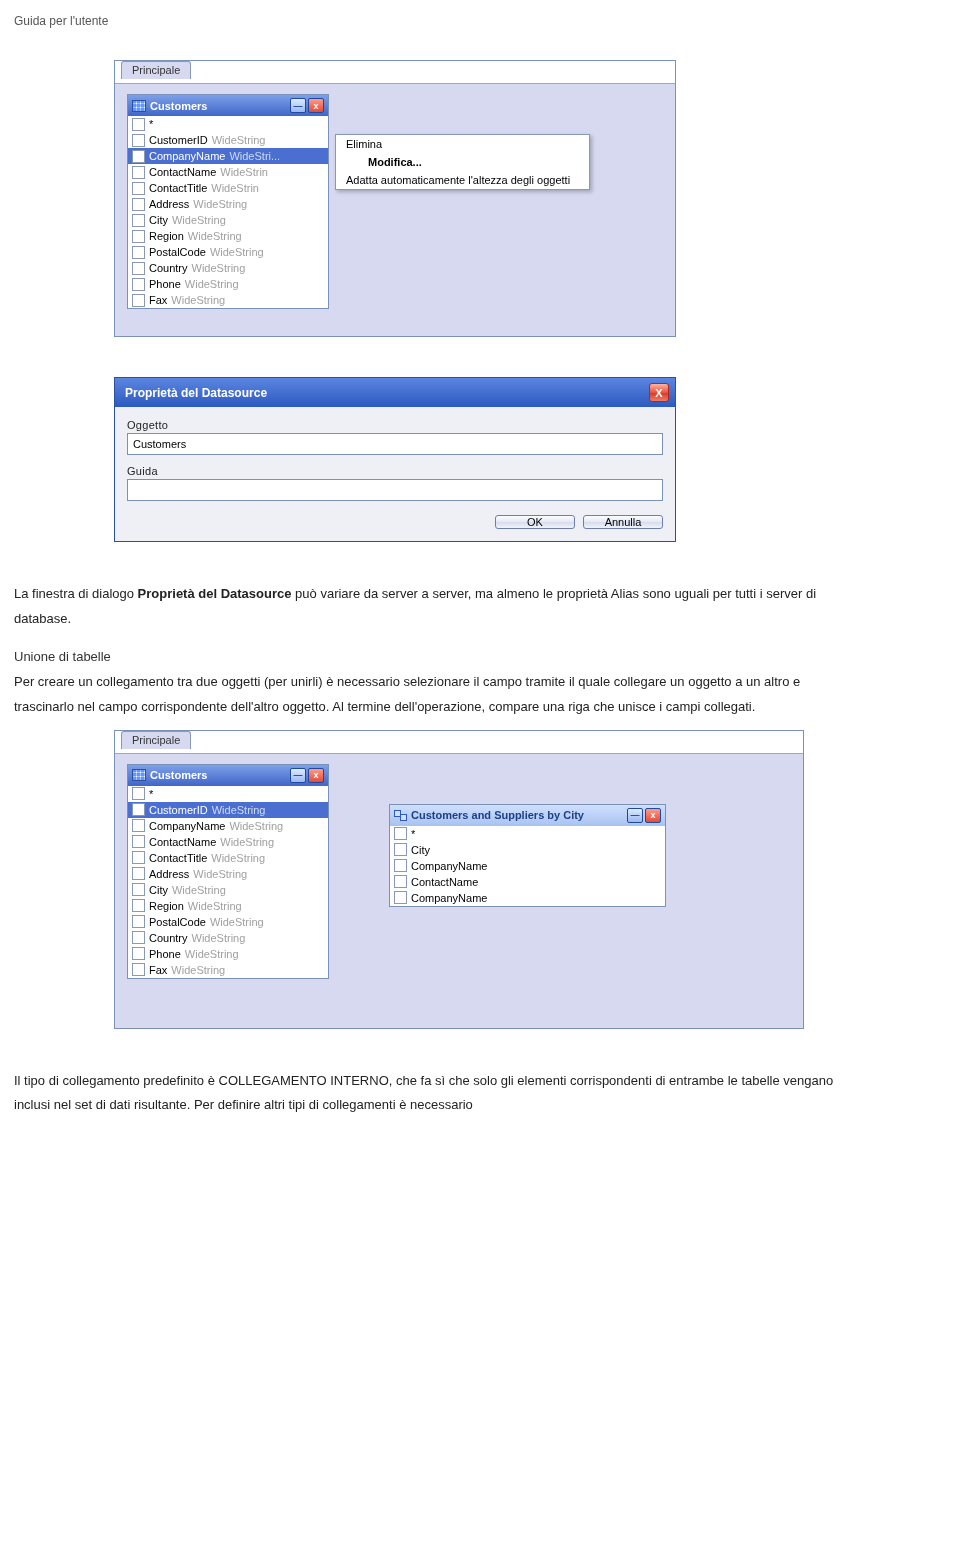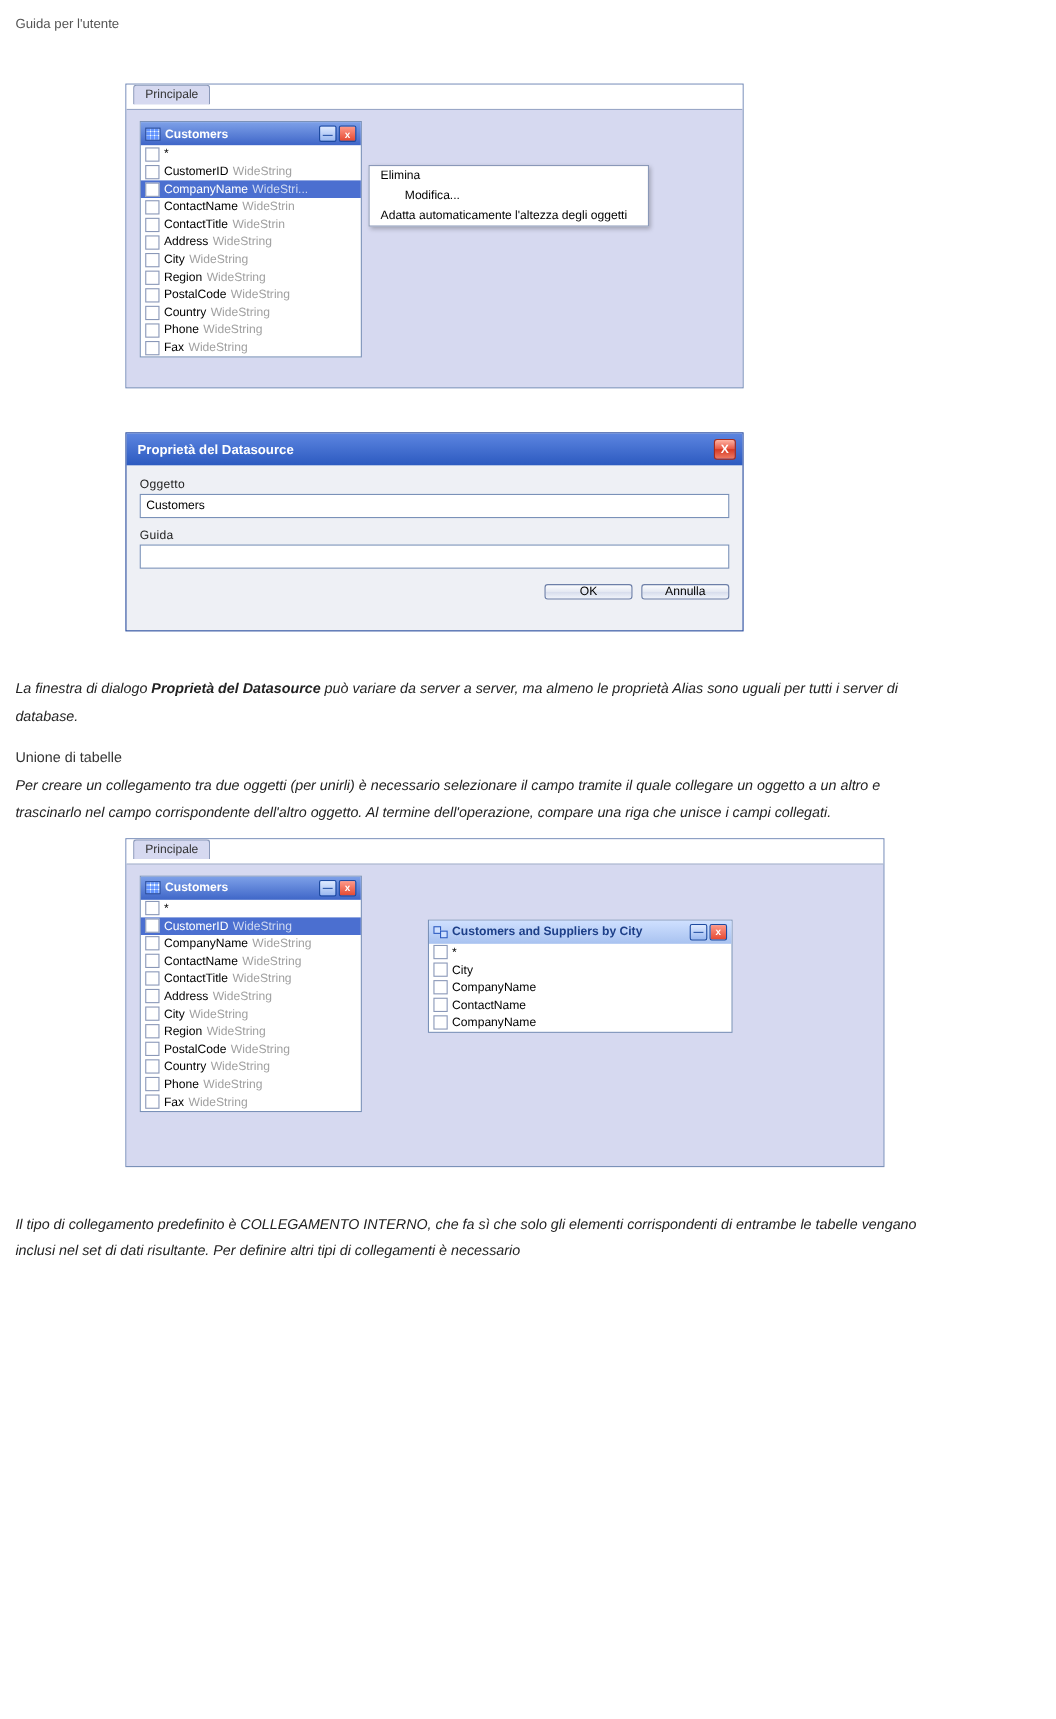--- a/index.html
+++ b/index.html
@@ -10,21 +10,21 @@
     background: #fff;
     color: #333;
     width: 960px;
   }
   .page {
     padding: 14px 40px 20px 14px;
   }
   .header-title {
     font-size: 12px;
     color: #555;
-    margin-bottom: 48px;
+    margin-bottom: 32px;
   }
   .fig {
     margin: 10px 0 40px 100px;
   }
   .fig2 {
     margin: 10px 0 40px 100px;
   }
   .fig3 {
     margin: 10px 0 40px 100px;
   }
@@ -136,41 +136,41 @@
     background: #fff;
     border: 1px solid #8a98b8;
     box-shadow: 2px 2px 4px rgba(0,0,0,0.25);
   }
   .ctx-menu .mi {
     padding: 3px 10px;
     font-size: 11px;
     color: #000;
     cursor: pointer;
   }
-  .ctx-menu .mi.bold { font-weight: normal; padding-left: 32px; }
+  .ctx-menu .mi.bold { font-weight: bold; padding-left: 32px; }
   
   .dialog {
     width: 560px;
     border: 1px solid #2c4fa0;
     background: #eef0f5;
     font-family: Tahoma, sans-serif;
     font-size: 11px;
   }
   .dlg-title {
     background: linear-gradient(#5c85e0, #2c5ac0);
     color: #fff;
     font-weight: bold;
     font-size: 12px;
     padding: 5px 6px 5px 10px;
     display: flex;
     align-items: center;
     justify-content: space-between;
   }
   .dlg-body {
-    padding: 10px 12px 28px 12px;
+    padding: 10px 12px 12px 12px;
   }
   .dlg-label {
     font-size: 11px;
     color: #222;
     margin: 2px 0 2px 0;
     letter-spacing: 0.3px;
   }
   .dlg-input {
     width: 100%;
     height: 22px;
@@ -208,21 +208,20 @@
     font-size: 11px;
     display: flex; align-items:center; justify-content:center;
     cursor:pointer;
   }
   
   p.body-text {
     font-size: 13px;
     line-height: 1.9;
     margin: 4px 60px 6px 0;
     color: #222;
-    font-style: italic;
   }
   p.body-text .bold { font-weight: bold; }
   h3.section {
     font-size: 13px;
     font-weight: normal;
     margin: 18px 0 6px 0;
   }
   
   .designer3 {
     width: 688px;

